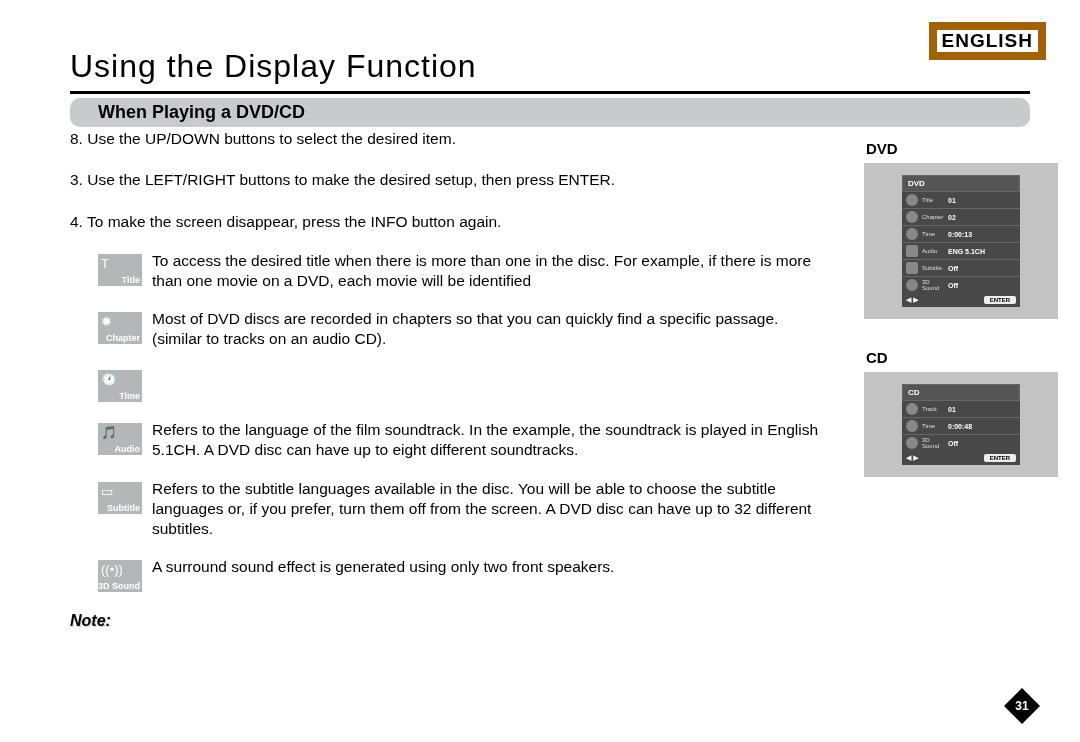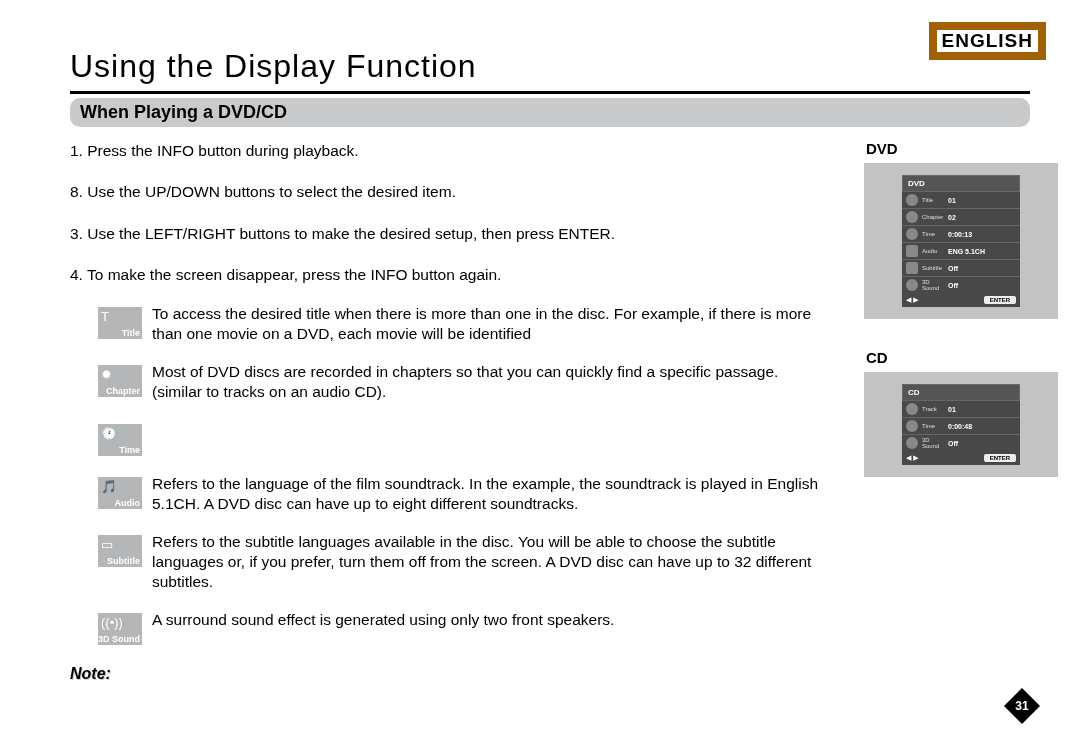--- a/index.html
+++ b/index.html
@@ -34,23 +34,22 @@
   }
   .hr-thick {
     border: none;
     border-top: 3px solid #000;
     margin: 0 0 4px 0;
   }
   .sub-bar {
     background: #c9cacc;
     font-weight: bold;
     font-size: 18px;
-    padding: 4px 10px;
+    padding: 4px 28px;
     border-radius: 10px;
-    margin-bottom: 12px;
   }
   .steps {
     font-size: 15.5px;
     line-height: 1.5;
   }
   .steps .step {
     margin-bottom: 18px;
   }
   .desc-row {
     display: flex;
@@ -207,21 +206,20 @@
 
 <div class="page">
   <div class="lang-box">ENGLISH</div>
 
   <h1 class="title">Using the Display Function</h1>
   <hr class="hr-thick">
   <div class="sub-bar">When Playing a DVD/CD</div>
 
   <div class="left-col">
     <div class="steps">
-      <div class="step">1. Press the INFO button during playback.</div>
       <div class="step">8. Use the UP/DOWN buttons to select the desired item.</div>
       <div class="step">3. Use the LEFT/RIGHT buttons to make the desired setup, then press ENTER.</div>
       <div class="step">4. To make the screen disappear, press the INFO button again.</div>
     </div>
 
     <div style="padding-left:28px;">
       <div class="desc-row">
         <div class="iconbox">
           <span class="icn">T</span>
           <span class="lbl">Title</span>

